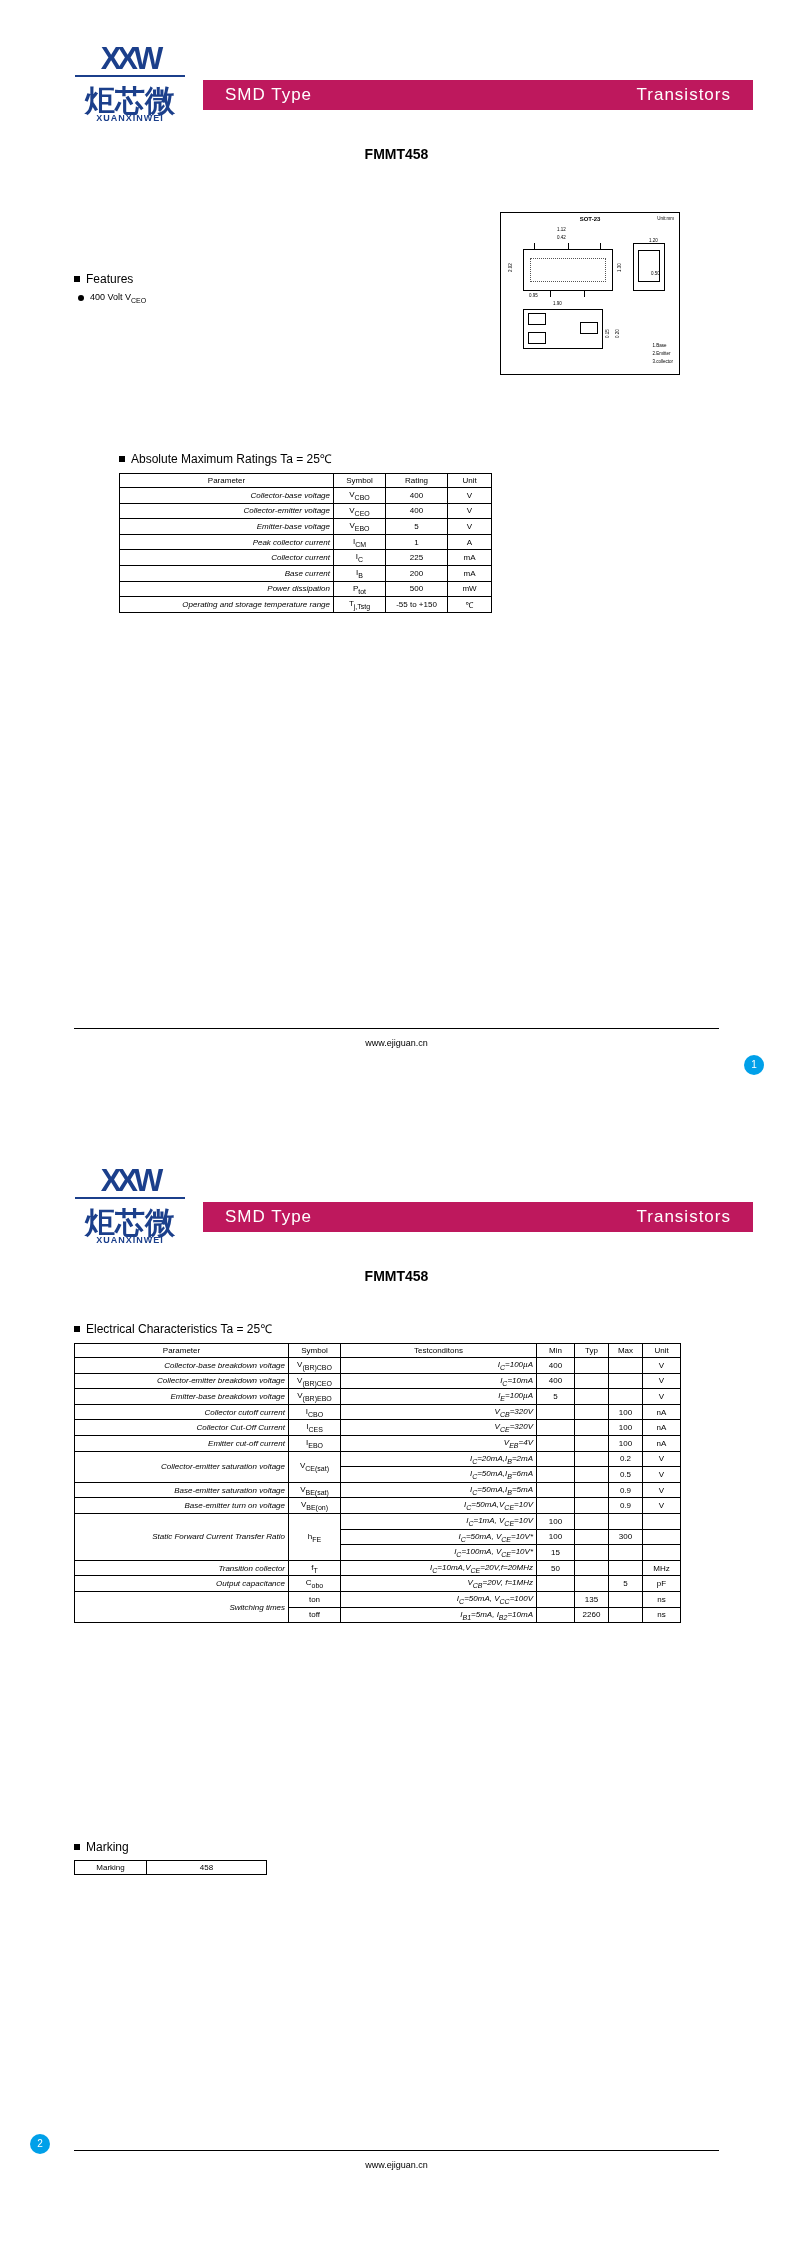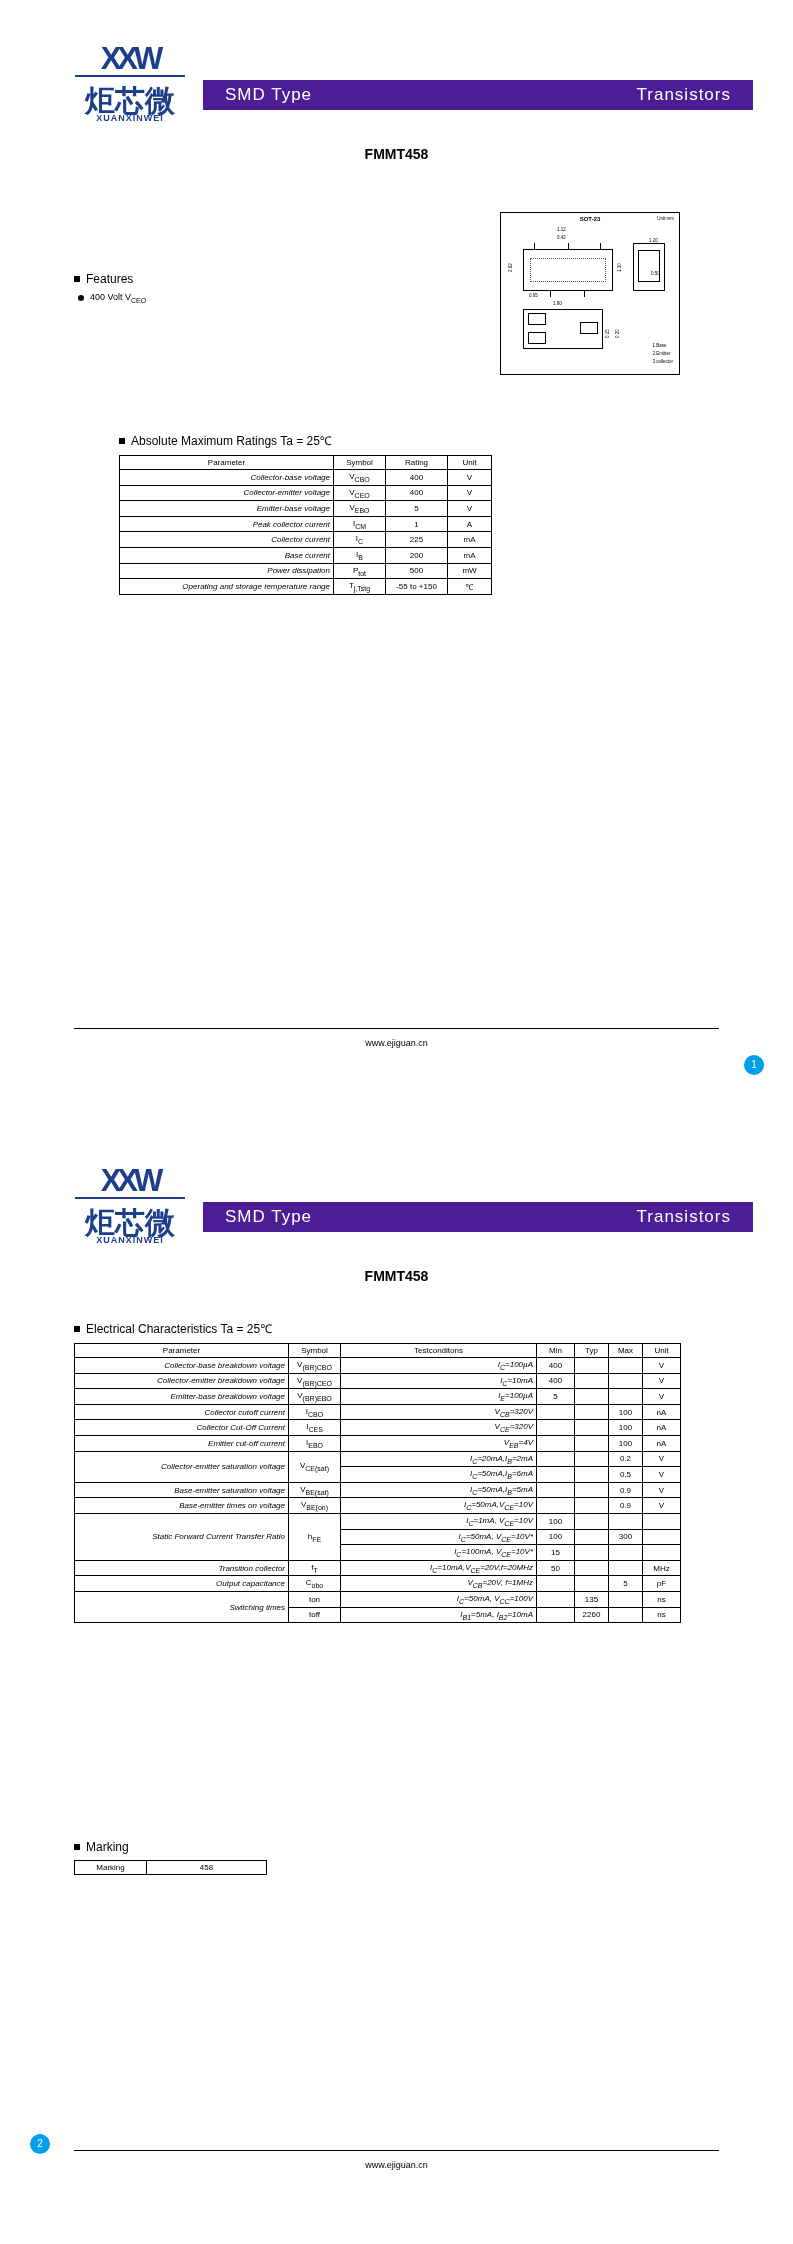--- a/index.html
+++ b/index.html
@@ -54,21 +54,21 @@
     line-height:11px;
   }
   .logo-sep{
     height:2px;
     background:#1b3f8b;
     margin:1px 0;
   }
   .titlebar{
     flex:1 1 auto;
     height:30px;
-    background:#4c1d95;
+    background:#be185d;
     margin-top:22px;
     margin-left:18px;
     display:flex;
     align-items:center;
     justify-content:space-between;
     padding:0 22px;
     box-sizing:border-box;
   }
   .titlebar span{
     color:#ffffff;
@@ -299,21 +299,21 @@
       <i style="left:4px;top:22px;"></i>
       <i style="left:56px;top:12px;"></i>
     </div>
     <div class="pins">
       <div>1.Base</div>
       <div>2.Emitter</div>
       <div>3.collector</div>
     </div>
   </div>
 
-  <div class="tbl-wrap" style="top:432px;padding-left:45px;">
+  <div class="tbl-wrap" style="top:450px;padding-left:45px;">
     <div class="section-head">
       <span class="sq"></span>
       <span>Absolute Maximum Ratings Ta = 25℃</span>
     </div>
     <table id="amr-table">
         <tbody>
           <tr>
             <th class="c" style="width:214px">Parameter</th>
             <th class="c" style="width:52px">Symbol</th>
             <th class="c" style="width:62px">Rating</th>
@@ -482,21 +482,21 @@
           <tr>
             <td class="l" rowspan="1">Base-emitter saturation voltage</td>
             <td class="c" rowspan="1">V<sub>BE(sat)</sub></td>
             <td class="l">I<sub>C</sub>=50mA,I<sub>B</sub>=5mA</td>
             <td class="c"></td>
             <td class="c"></td>
             <td class="c">0.9</td>
             <td class="c">V</td>
           </tr>
           <tr>
-            <td class="l" rowspan="1">Base-emitter times on voltage</td>
+            <td class="l" rowspan="1">Base-emitter turn on voltage</td>
             <td class="c" rowspan="1">V<sub>BE(on)</sub></td>
             <td class="l">I<sub>C</sub>=50mA,V<sub>CE</sub>=10V</td>
             <td class="c"></td>
             <td class="c"></td>
             <td class="c">0.9</td>
             <td class="c">V</td>
           </tr>
           <tr>
             <td class="l" rowspan="3">Static Forward Current Transfer Ratio</td>
             <td class="c" rowspan="3">h<sub>FE</sub></td>

